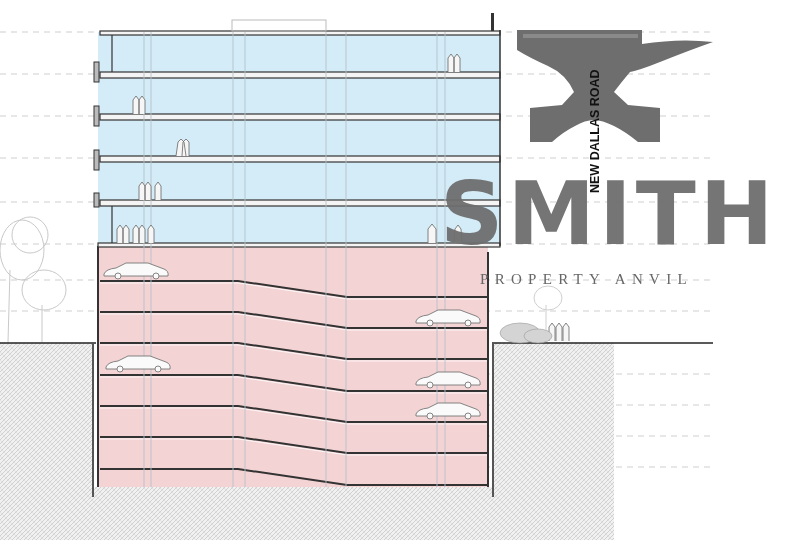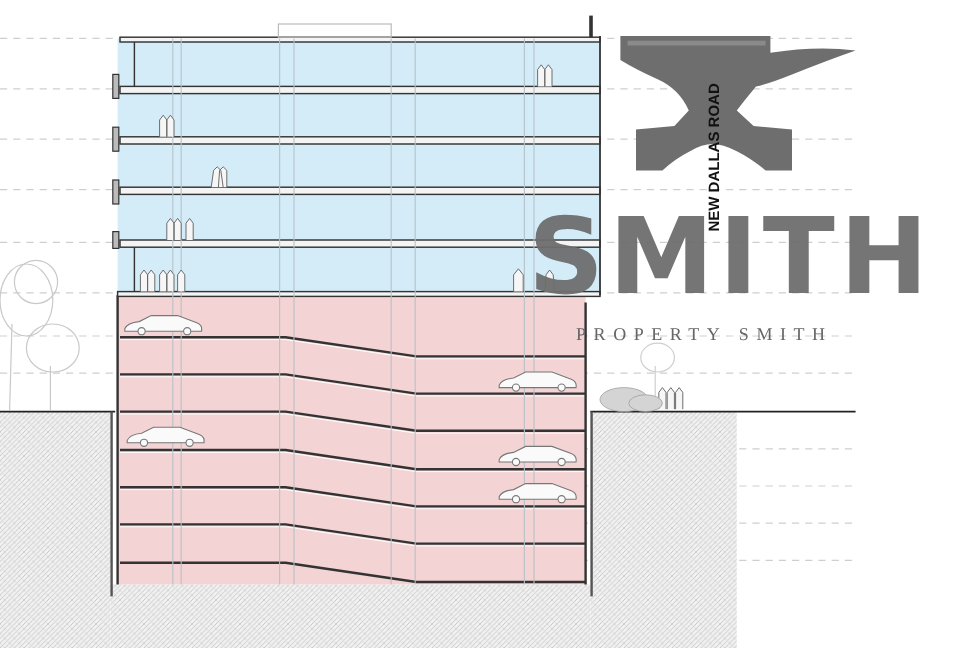--- a/index.html
+++ b/index.html
@@ -164,13 +164,13 @@
 
   <g fill="#6e6e6e">
     <path d="M517,30 L642,30 L642,44 Q680,38 713,42 Q690,50 660,62 Q640,70 630,72 Q620,84 614,92 L628,105 L660,108 L660,142 L638,142 Q626,132 614,126 Q602,120 594,120 Q585,120 575,126 Q563,132 552,142 L530,142 L530,108 L562,105 L574,92 Q566,74 548,66 Q530,58 517,50 Z"></path>
     <path d="M523,34 L638,34 L638,38 L523,38 Z" fill="#8a8a8a"></path>
   </g>
 </svg>
 </div>
 
 <div class="anvil-word">SMITH</div>
 <div class="vertical-label">NEW DALLAS ROAD</div>
-<div class="tagline">PROPERTY SMITH</div>
+<div class="tagline">PROPERTY ANVIL</div>
 
 </body></html>

